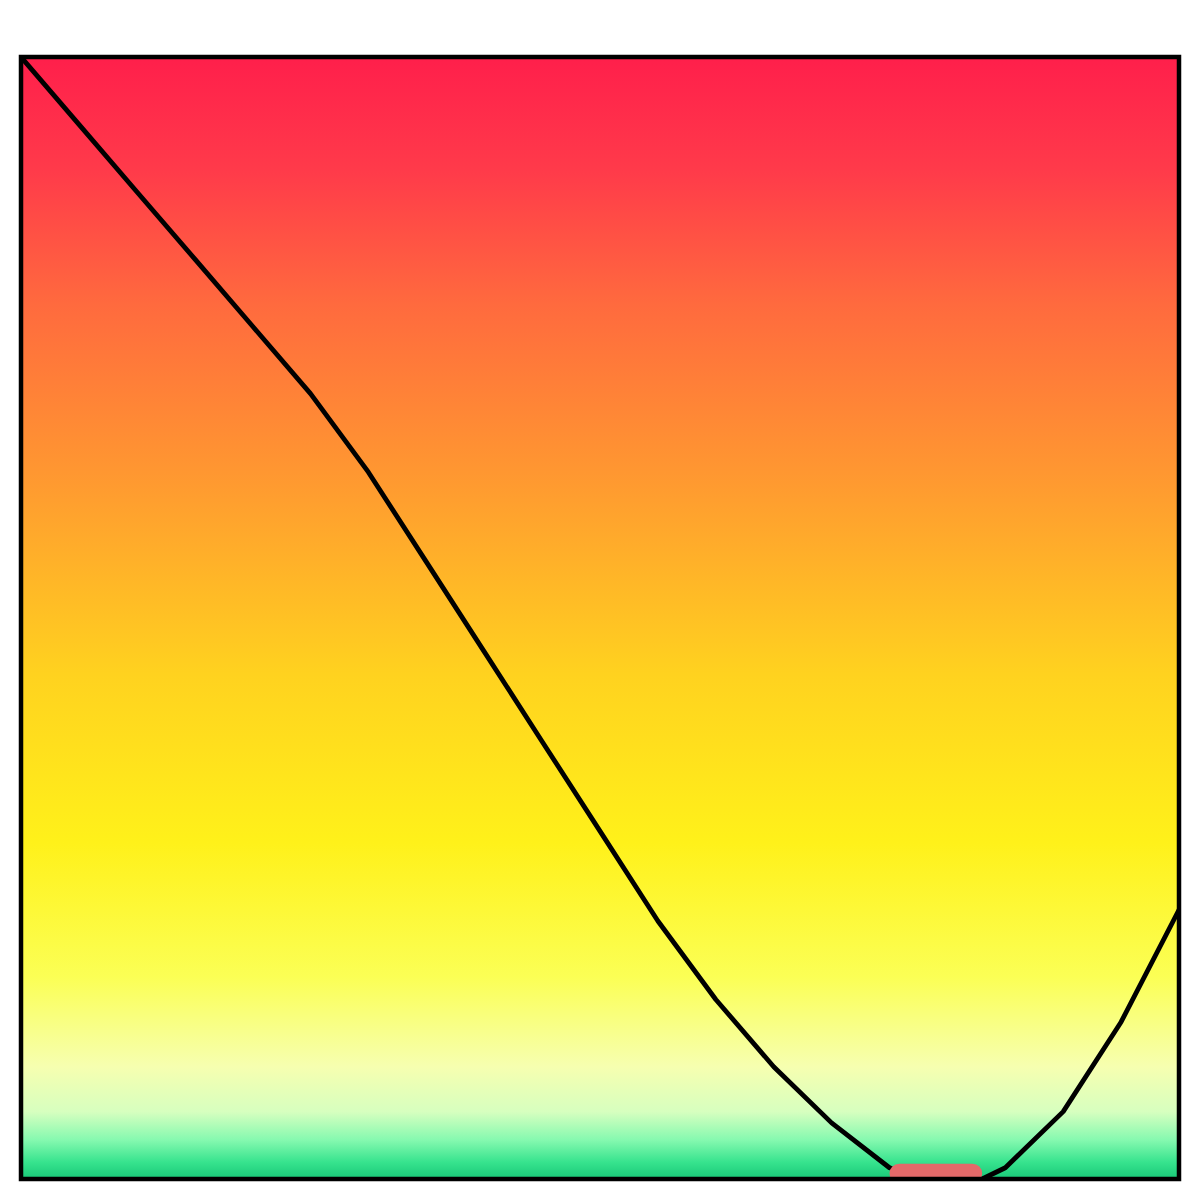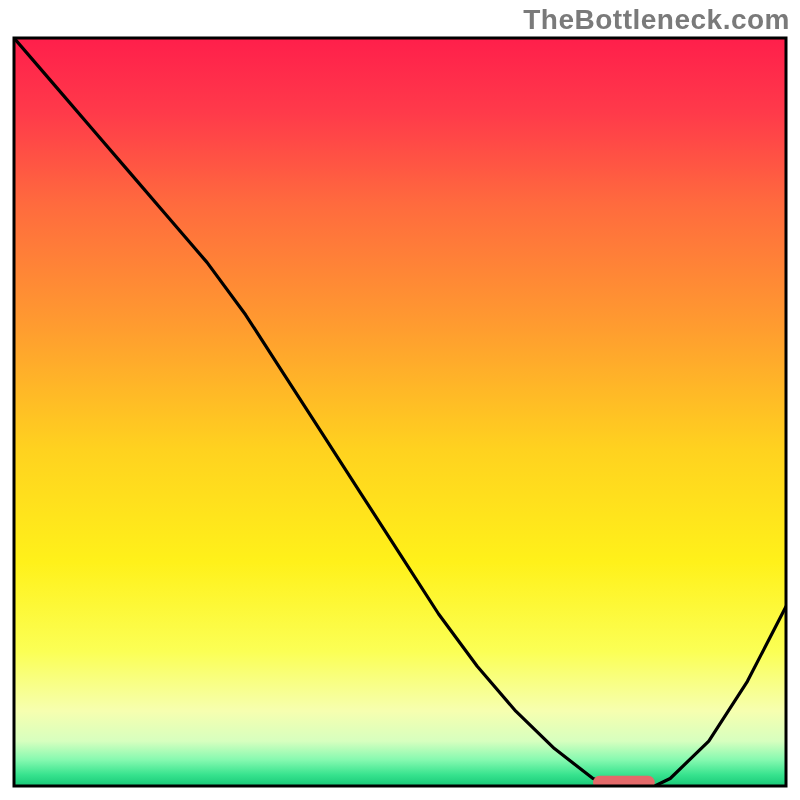--- a/index.html
+++ b/index.html
@@ -32,21 +32,20 @@
     top: 0;
     width: 800px;
     height: 800px;
     display: block;
   }
 </style>
 </head>
 <body>
 
 <div class="chart-wrap">
-  <div class="watermark">TheBottleneck.com</div>
 
   <svg class="plot" viewBox="0 0 800 800">
     <defs>
       <linearGradient id="bgGrad" x1="0" y1="0" x2="0" y2="1">
           <stop offset="0.00%" stop-color="#ff1f4b"></stop>
           <stop offset="10.00%" stop-color="#ff3a4a"></stop>
           <stop offset="22.00%" stop-color="#ff6a3e"></stop>
           <stop offset="38.00%" stop-color="#ff9a30"></stop>
           <stop offset="55.00%" stop-color="#ffd21f"></stop>
           <stop offset="70.00%" stop-color="#fff11a"></stop>

